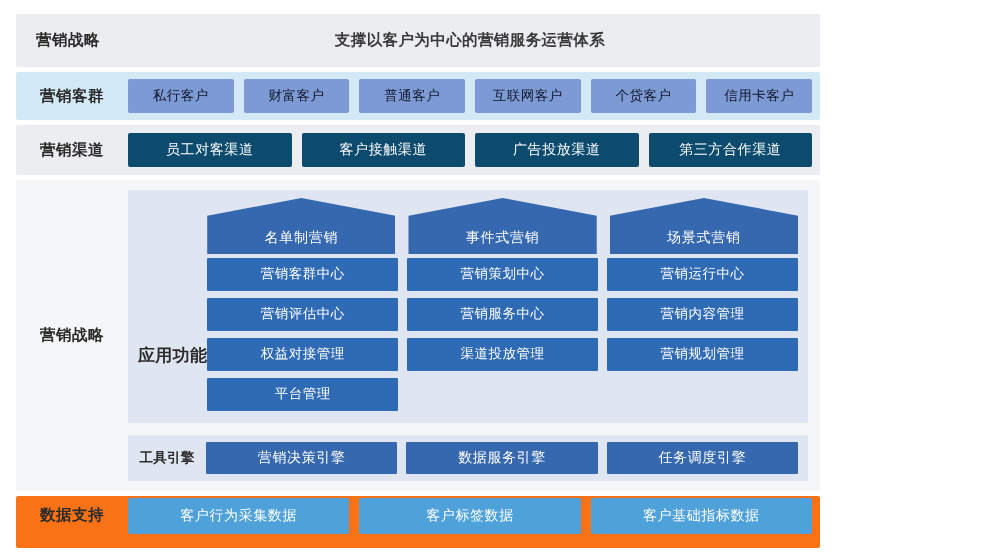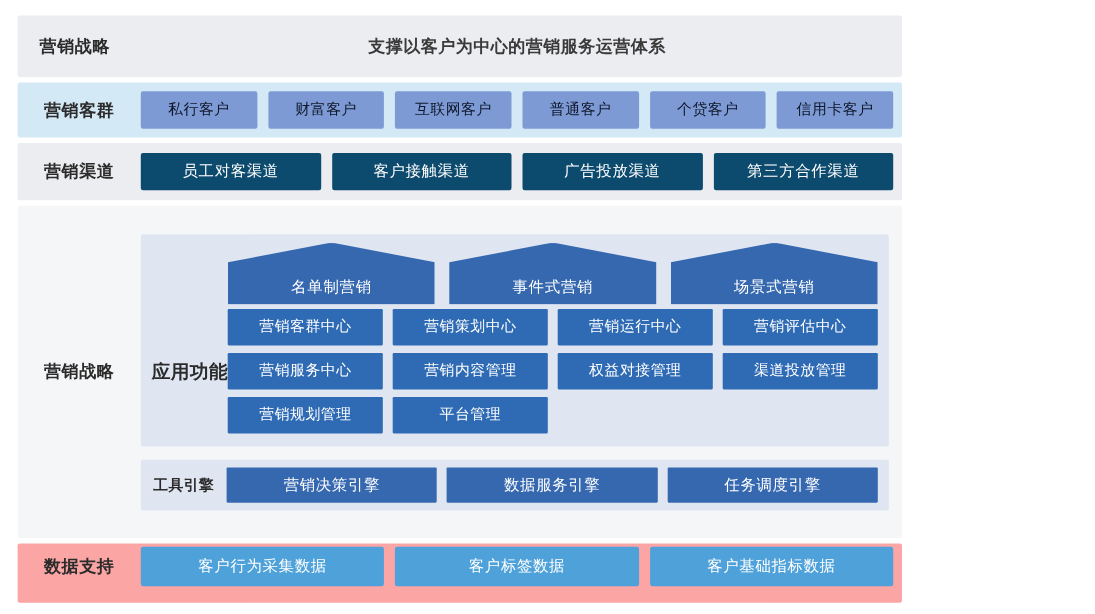--- a/index.html
+++ b/index.html
@@ -130,21 +130,21 @@
     display: flex;
     align-items: flex-end;
     justify-content: center;
     padding-bottom: 7px;
     letter-spacing: 0.7px;
     clip-path: polygon(0% 32%, 50% 0%, 100% 32%, 100% 100%, 0% 100%);
   }
 
   .func-grid {
     display: grid;
-    grid-template-columns: repeat(4, 1fr);
+    grid-template-columns: repeat(3, 1fr);
     gap: 7px 9px;
   }
   .func-tile {
     height: 33px;
     background: #2f6bb4;
     color: #ffffff;
     font-size: 13.5px;
     display: flex;
     align-items: center;
     justify-content: center;
@@ -176,21 +176,21 @@
     color: #ffffff;
     font-size: 14px;
     display: flex;
     align-items: center;
     justify-content: center;
     border-radius: 1px;
     letter-spacing: 0.6px;
   }
 
   
-  .row-data { height: 54px; background: #fca5a5; padding: 0 8px 12px 0; justify-content: center; }
+  .row-data { height: 54px; background: #f97316; padding: 0 8px 12px 0; justify-content: center; }
   .row-data .band-label { flex: 0 0 112px; }
   .data-list { display: flex; gap: 10px; flex: 1 1 auto; border-radius: 15px; }
   .data-tile {
     flex: 1 1 0;
     height: 36px;
     background: #4fa1da;
     color: #ffffff;
     font-size: 14px;
     display: flex;
     align-items: center;
@@ -210,22 +210,22 @@
       <div class="strategy-title">支撑以客户为中心的营销服务运营体系</div>
     </div>
   </div>
 
   <div class="band row-customers">
     <div class="band-label">营销客群</div>
     <div class="band-body">
       <div class="cust-list">
         <div class="cust-tile">私行客户</div>
         <div class="cust-tile">财富客户</div>
+        <div class="cust-tile">普通客户</div>
         <div class="cust-tile">互联网客户</div>
-        <div class="cust-tile">普通客户</div>
         <div class="cust-tile">个贷客户</div>
         <div class="cust-tile">信用卡客户</div>
       </div>
     </div>
   </div>
 
   <div class="band row-channels">
     <div class="band-label">营销渠道</div>
     <div class="band-body">
       <div class="chan-list">

